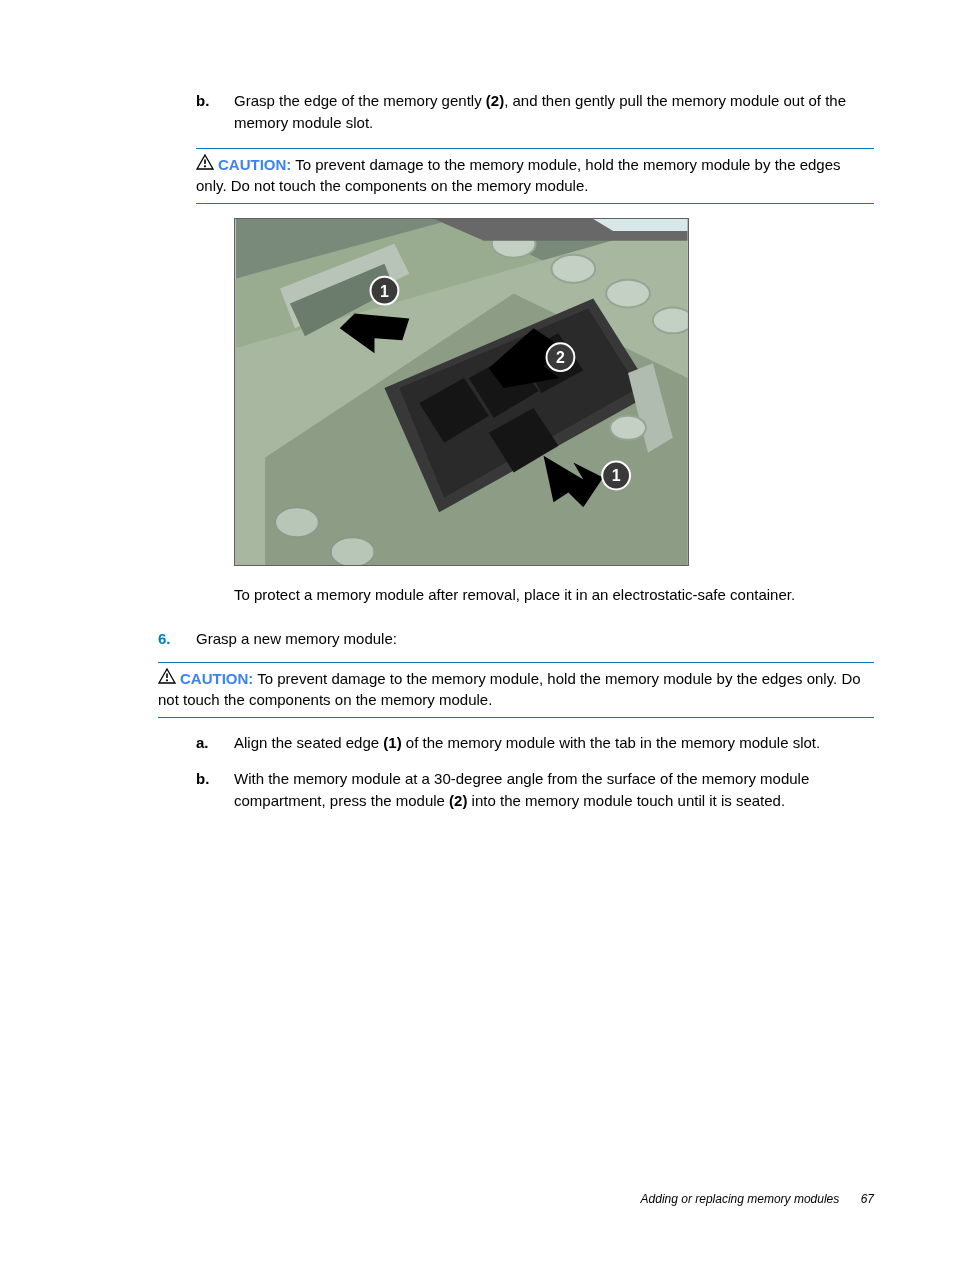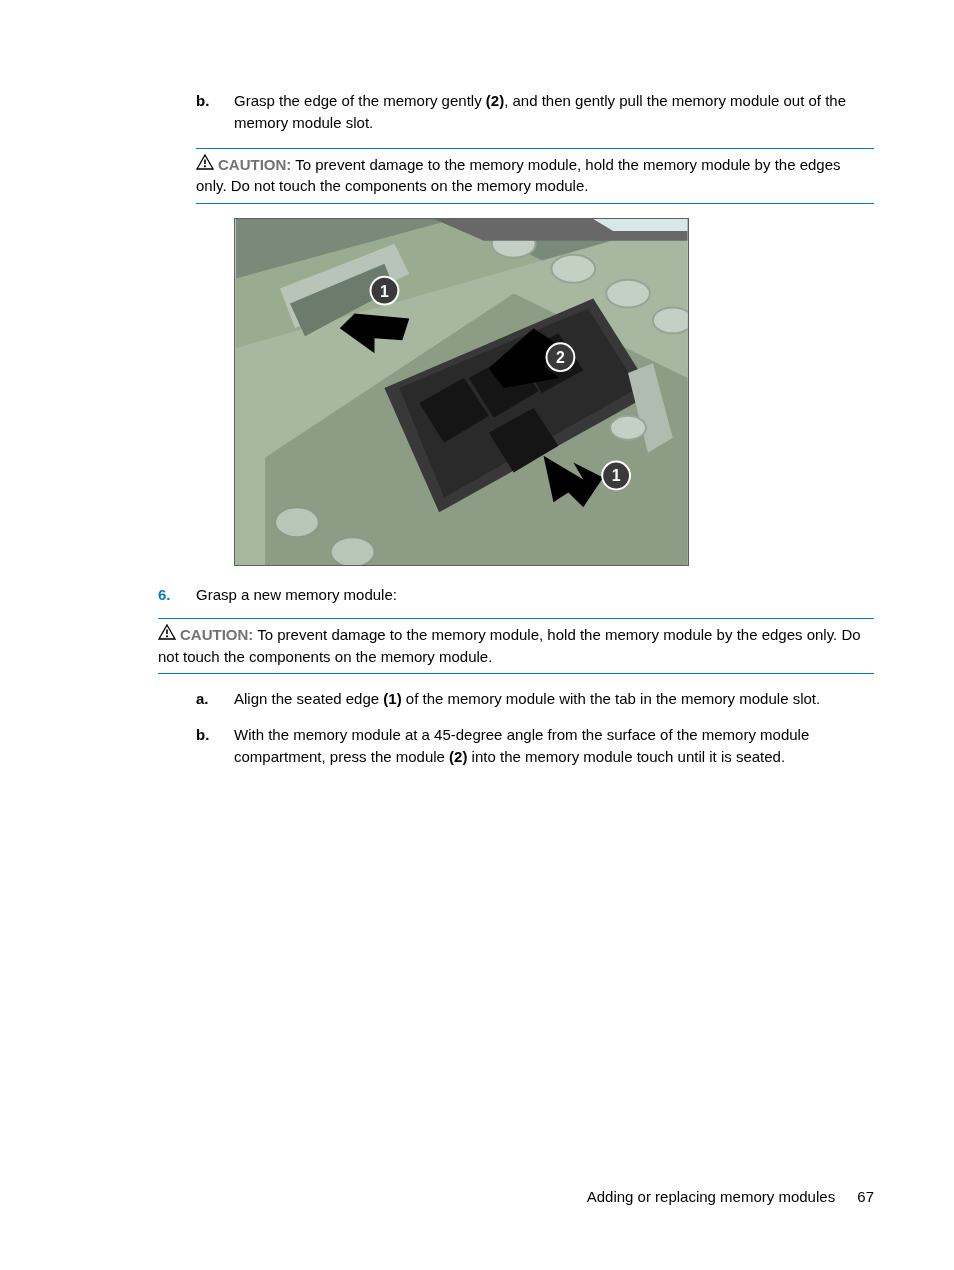--- a/index.html
+++ b/index.html
@@ -46,21 +46,21 @@
     border-bottom: 1px solid #007cc0;
     padding: 5px 0 6px 0;
     margin: 6px 0 14px 0;
   }
   .caution-block .warn-icon {
     display: inline-block;
     vertical-align: top;
     margin-right: 4px;
   }
   .caution-block .caution-label {
-    color: #737373;
+    color: #3b82f6;
     font-weight: bold;
   }
   .figure-holder {
     margin: 0 0 18px 76px;
   }
   .figure-holder svg {
     display: block;
     border: 1px solid #606060;
   }
   .protect-line {
@@ -77,21 +77,22 @@
     margin-left: 38px;
   }
   .sub-item {
     display: flex;
     margin-bottom: 14px;
   }
   .footer {
     position: absolute;
     bottom: 62px;
     right: 80px;
-    font-size: 15px;
+    font-size: 12px;
+    font-style: italic;
   }
   .footer .pg {
     margin-left: 18px;
   }
   .warn-icon svg { display: block; }
 </style>
 </head>
 <body>
 
 <div class="page">
@@ -169,20 +170,21 @@
           <circle cx="383" cy="258" r="14" fill="#3a3a3a" stroke="#fff" stroke-width="2"></circle>
           <text x="383" y="264" font-family="Arial" font-size="16" font-weight="bold" fill="#fff" text-anchor="middle">1</text>
         </g>
 
         <polygon points="200,0 455,0 455,22 250,22" fill="#686868"></polygon>
         <polygon points="360,0 455,0 455,12 380,12" fill="#d8e8e8"></polygon>
         </g>
       </svg>
     </div>
 
+    <div class="protect-line">To protect a memory module after removal, place it in an electrostatic-safe container.</div>
 
     <div class="step6">
       <div class="marker-num">6.</div>
       <div class="text-body">Grasp a new memory module:</div>
     </div>
 
     <div class="caution-block" style="margin-left:0;">
       <span class="warn-icon">
         <svg width="18" height="16" viewBox="0 0 18 16">
           <polygon points="9,1 17,15 1,15" fill="none" stroke="#000" stroke-width="1.3"></polygon>
@@ -195,21 +197,21 @@
     <div class="sublist">
       <div class="sub-item">
         <div class="marker">a.</div>
         <div class="text-body">
           <span>Align the seated edge </span><span class="bold-inline">(1)</span><span> of the memory module with the tab in the memory module slot.</span>
         </div>
       </div>
       <div class="sub-item">
         <div class="marker">b.</div>
         <div class="text-body">
-          <span>With the memory module at a 45-degree angle from the surface of the memory module compartment, press the module </span><span class="bold-inline">(2)</span><span> into the memory module touch until it is seated.</span>
+          <span>With the memory module at a 30-degree angle from the surface of the memory module compartment, press the module </span><span class="bold-inline">(2)</span><span> into the memory module touch until it is seated.</span>
         </div>
       </div>
     </div>
 
   </div>
 
   <div class="footer">
     <span>Adding or replacing memory modules</span>
     <span class="pg">67</span>
   </div>

